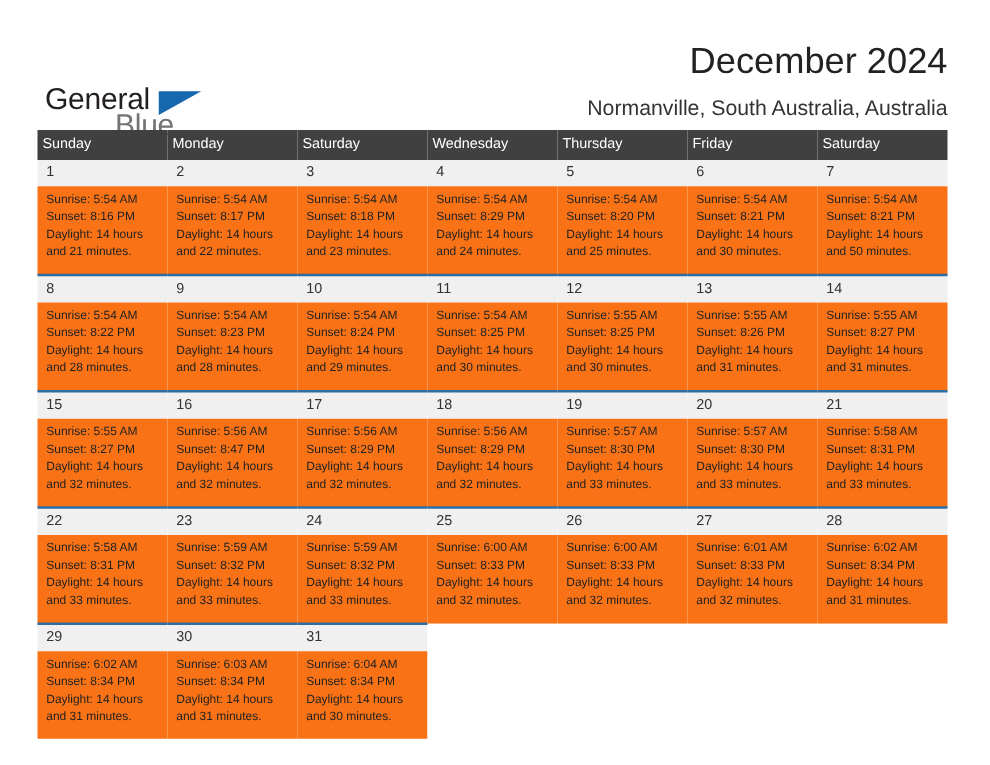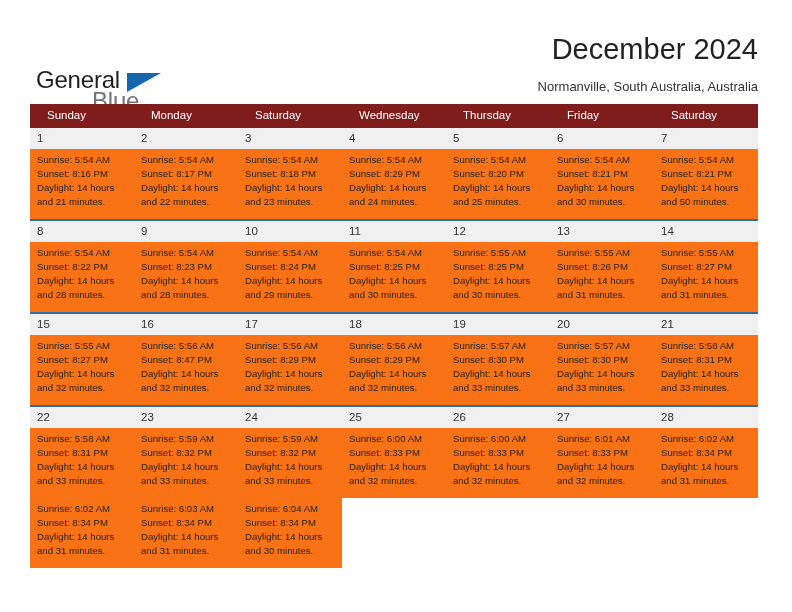--- a/index.html
+++ b/index.html
@@ -76,21 +76,21 @@
     font-size: 29px;
     color: #222222;
     text-align: right;
     line-height: 34px;
     white-space: nowrap;
   }
   .subtitle {
     position: absolute;
     right: 34px;
     top: 78px;
-    font-size: 13px;
+    font-size: 17px;
     color: #333333;
     text-align: left;
     line-height: 17px;
     white-space: nowrap;
   }
 
   
   .calendar {
     position: absolute;
     left: 30px;
@@ -98,26 +98,26 @@
     width: 728px;
   }
 
   .cal-table {
     width: 728px;
     border-collapse: collapse;
     table-layout: fixed;
   }
 
   .cal-table th {
-    background: #7f1d1d;
+    background: #404040;
     color: #ffffff;
     font-size: 11.5px;
     font-weight: normal;
     text-align: left;
-    padding: 5px 0 6px 17px;
+    padding: 5px 0 6px 4px;
     height: 10px;
     line-height: 13px;
     border: none;
   }
 
   tr.daynum-row td {
     background: #f0f0f0;
     color: #333333;
     font-size: 11.5px;
     padding: 4px 0 4px 7px;
@@ -387,20 +387,29 @@
               <span class="info-line">Daylight: 14 hours</span>
               <span class="info-line">and 32 minutes.</span>
             </td>
             <td>
               <span class="info-line">Sunrise: 6:02 AM</span>
               <span class="info-line">Sunset: 8:34 PM</span>
               <span class="info-line">Daylight: 14 hours</span>
               <span class="info-line">and 31 minutes.</span>
             </td>
           </tr>
+          <tr class="daynum-row">
+            <td>29</td>
+            <td>30</td>
+            <td>31</td>
+            <td class="empty-cell"></td>
+            <td class="empty-cell"></td>
+            <td class="empty-cell"></td>
+            <td class="empty-cell"></td>
+          </tr>
           <tr class="detail-row">
             <td>
               <span class="info-line">Sunrise: 6:02 AM</span>
               <span class="info-line">Sunset: 8:34 PM</span>
               <span class="info-line">Daylight: 14 hours</span>
               <span class="info-line">and 31 minutes.</span>
             </td>
             <td>
               <span class="info-line">Sunrise: 6:03 AM</span>
               <span class="info-line">Sunset: 8:34 PM</span>

